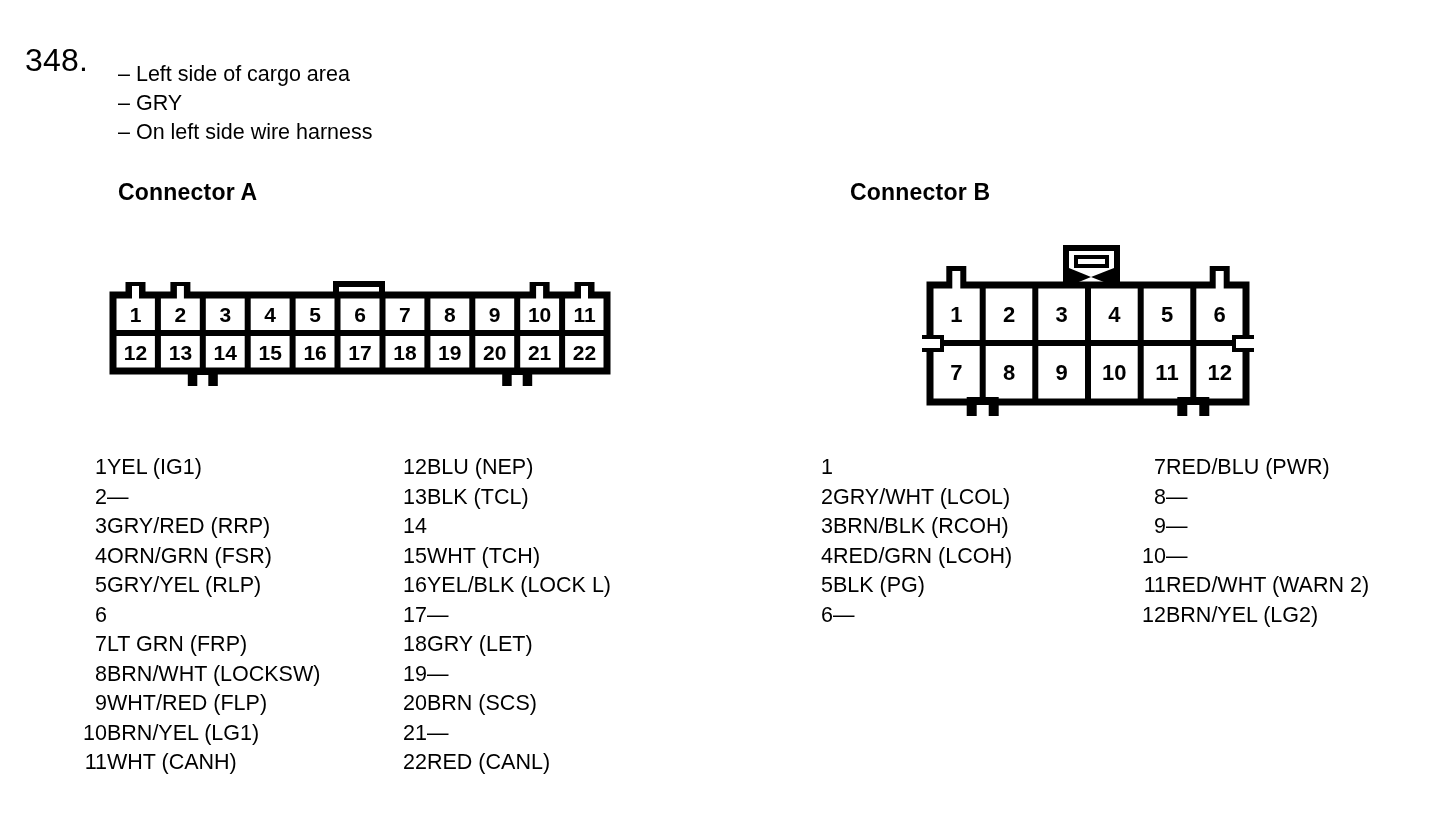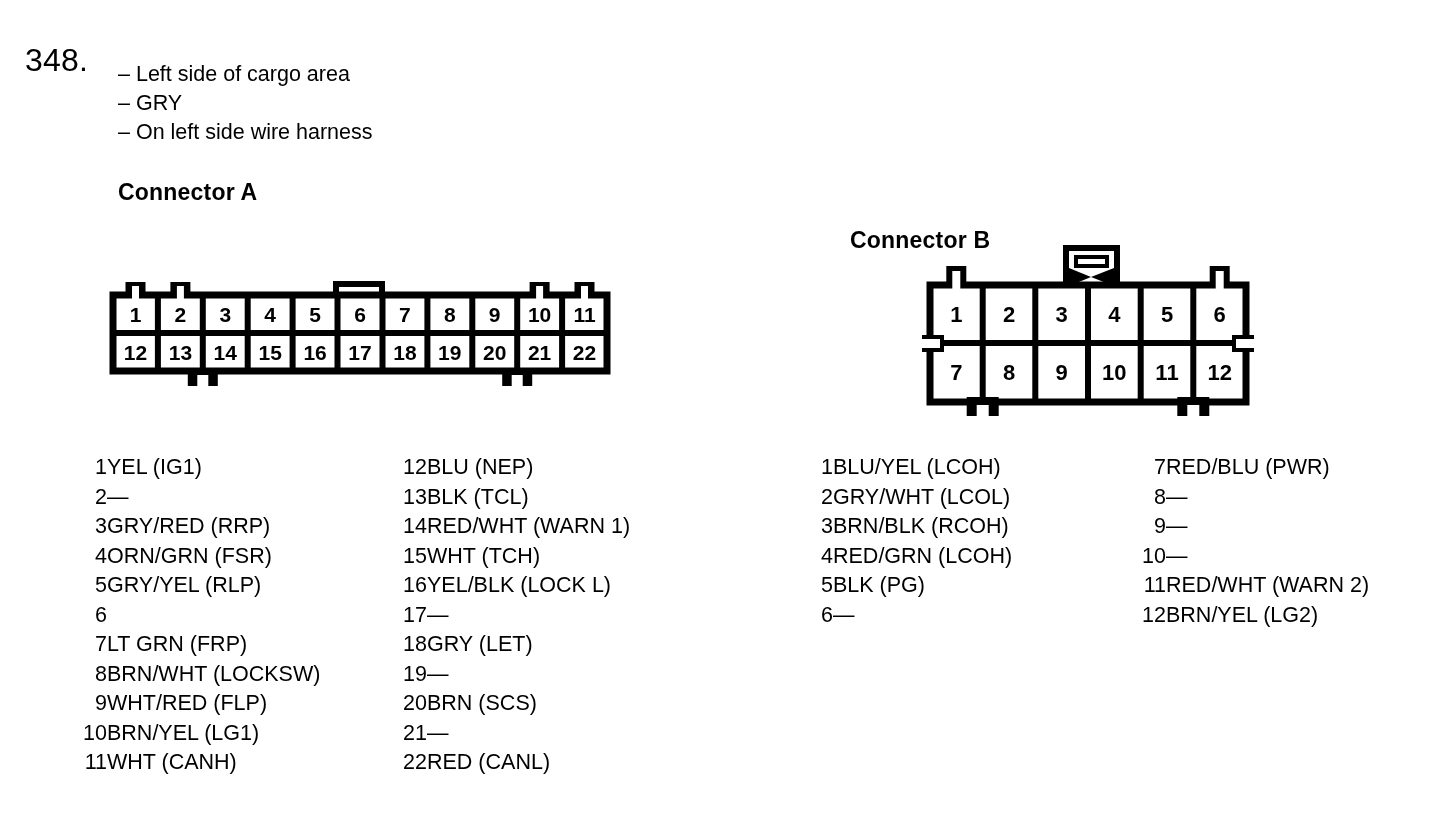--- a/index.html
+++ b/index.html
@@ -15,21 +15,21 @@
   }
   .notes {
     position:absolute; left:118px; top:60px;
     font-size:21.5px; line-height:29px;
   }
   .conn-heading {
     position:absolute; top:179px;
     font-size:23px; font-weight:bold; letter-spacing:0.2px;text-align:right;
   }
   .conn-heading.a { left:118px; }
-  .conn-heading.b { left:850px;margin-top:48px; }
+  .conn-heading.b { left:850px; }
   .conn-svg { position:absolute; }
   .conn-svg.a { left:104px; top:278px; }
   .conn-svg.b { left:920px; top:242px; }
   .conn-svg text {
     font-family:"Liberation Sans", sans-serif; font-weight:bold;
     text-anchor:middle; fill:#000;
   }
   .conn-svg.a text { font-size:21px; }
   .conn-svg.b text { font-size:22px; }
   .pin-list {
@@ -191,21 +191,20 @@
     <div class="pin-row">
         <span class="pin-num">12</span>
         <span class="pin-label">BLU (NEP)</span>
       </div>
     <div class="pin-row">
         <span class="pin-num">13</span>
         <span class="pin-label">BLK (TCL)</span>
       </div>
     <div class="pin-row">
         <span class="pin-num">14</span>
-        <span class="pin-label">RED/WHT (WARN 1)</span>
       </div>
     <div class="pin-row">
         <span class="pin-num">15</span>
         <span class="pin-label">WHT (TCH)</span>
       </div>
     <div class="pin-row">
         <span class="pin-num">16</span>
         <span class="pin-label">YEL/BLK (LOCK L)</span>
       </div>
     <div class="pin-row">
@@ -230,21 +229,20 @@
       </div>
     <div class="pin-row">
         <span class="pin-num">22</span>
         <span class="pin-label">RED (CANL)</span>
       </div>
   </div>
 
   <div class="pin-list b-left">
     <div class="pin-row">
         <span class="pin-num">1</span>
-        <span class="pin-label">BLU/YEL (LCOH)</span>
       </div>
     <div class="pin-row">
         <span class="pin-num">2</span>
         <span class="pin-label">GRY/WHT (LCOL)</span>
       </div>
     <div class="pin-row">
         <span class="pin-num">3</span>
         <span class="pin-label">BRN/BLK (RCOH)</span>
       </div>
     <div class="pin-row">

